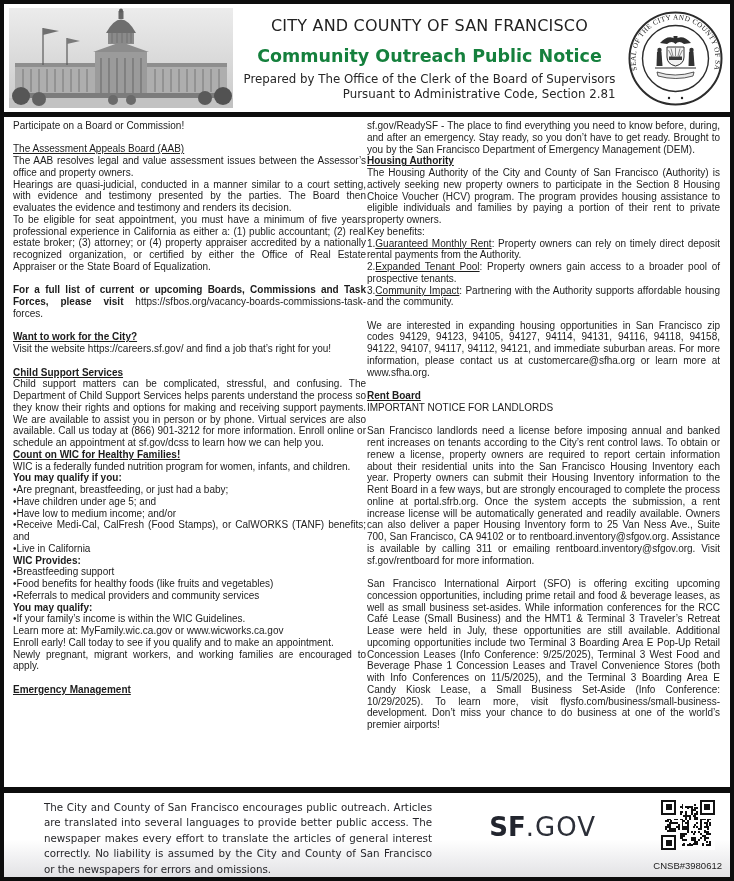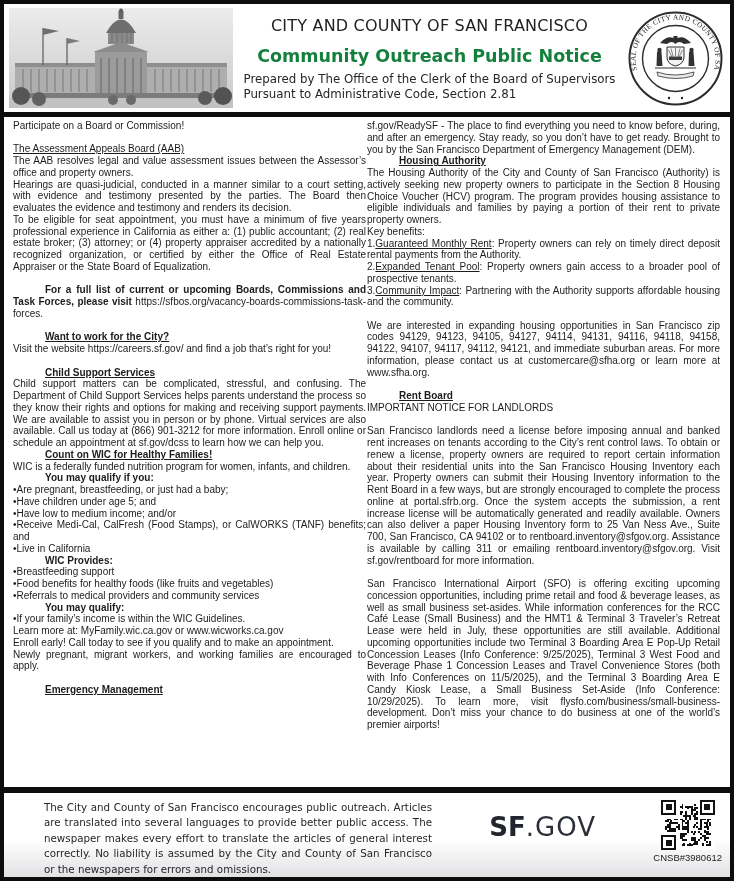--- a/index.html
+++ b/index.html
@@ -6,45 +6,45 @@
   .page{
     position:relative;width:734px;height:881px;box-sizing:border-box;
     background:#fff;border:4px solid #0d0d0d;
     font-family:"Liberation Sans",sans-serif;color:#1c1c1c;
     display:flex;flex-direction:column;overflow:hidden;
   }
   
   .header{display:flex;align-items:stretch;padding:4px 6px 3px 5px;height:101px;flex:0 0 auto;}
   .photo{flex:0 0 224px;height:100px;}
   .header-center{flex:1;display:flex;flex-direction:column;align-items:center;justify-content:center;
-    font-family:"DejaVu Sans",sans-serif;text-align:left;padding:0 4px;}
+    font-family:"DejaVu Sans",sans-serif;text-align:right;padding:0 4px;}
   .notice-title{font-size:16px;letter-spacing:.2px;color:#222;white-space:nowrap;}
   .notice-subtitle{font-size:17.5px;font-weight:bold;color:#15803d;margin-top:11px;white-space:nowrap;}
   .prepared{font-size:11.8px;color:#262626;margin-top:6px;line-height:1.25;white-space:nowrap;}
   .sealbox{flex:0 0 98px;display:flex;align-items:center;justify-content:center;}
   .rule{height:5px;background:#0d0d0d;flex:0 0 auto;}
   
   .bodywrap{flex:1 1 auto;display:flex;gap:1px;padding:3px 10px 0 9px;overflow:hidden;}
   .col{flex:1 1 0;font-size:10px;line-height:11.75px;text-align:justify;}
   .col p{margin:0;}
   .col .sp{height:11.7px;}
-  .b{font-weight:bold;margin-left:32px;}
+  .b{font-weight:bold;}
   .u{text-decoration:underline;}
   
   .footer-rule{height:6px;background:#0d0d0d;flex:0 0 auto;}
   .footer{flex:0 0 71px;display:flex;align-items:flex-start;gap:18px;
     padding:7px 8px 0 40px;background:linear-gradient(#ffffff 55%,#e2e2e5);}
   .footer-text{width:388px;font-family:"DejaVu Sans",sans-serif;font-size:10.3px;
     line-height:1.5;text-align:justify;color:#26262a;}
   .sfgov{margin-top:12px;font-family:"DejaVu Sans",sans-serif;font-size:26px;color:#22252e;
     white-space:nowrap;flex:1;text-align:center;}
   .sfgov .sf{font-weight:bold;}
   .sfgov .gov{font-weight:normal;letter-spacing:1px;color:#2c2f38;}
   .qrblock{display:flex;flex-direction:column;align-items:center;margin-left:auto;}
-  .qr-label{font-family:"Liberation Sans",sans-serif;font-size:9.5px;color:#1c1c1c;margin-top:2px;}
+  .qr-label{font-family:"Liberation Sans",sans-serif;font-size:9.5px;color:#1c1c1c;margin-top:10px;}
 </style>
 </head>
 <body>
 
 <div class="page">
 
   <div class="header">
 
     <svg class="photo" viewBox="0 0 224 100" preserveAspectRatio="none">
       <defs>

